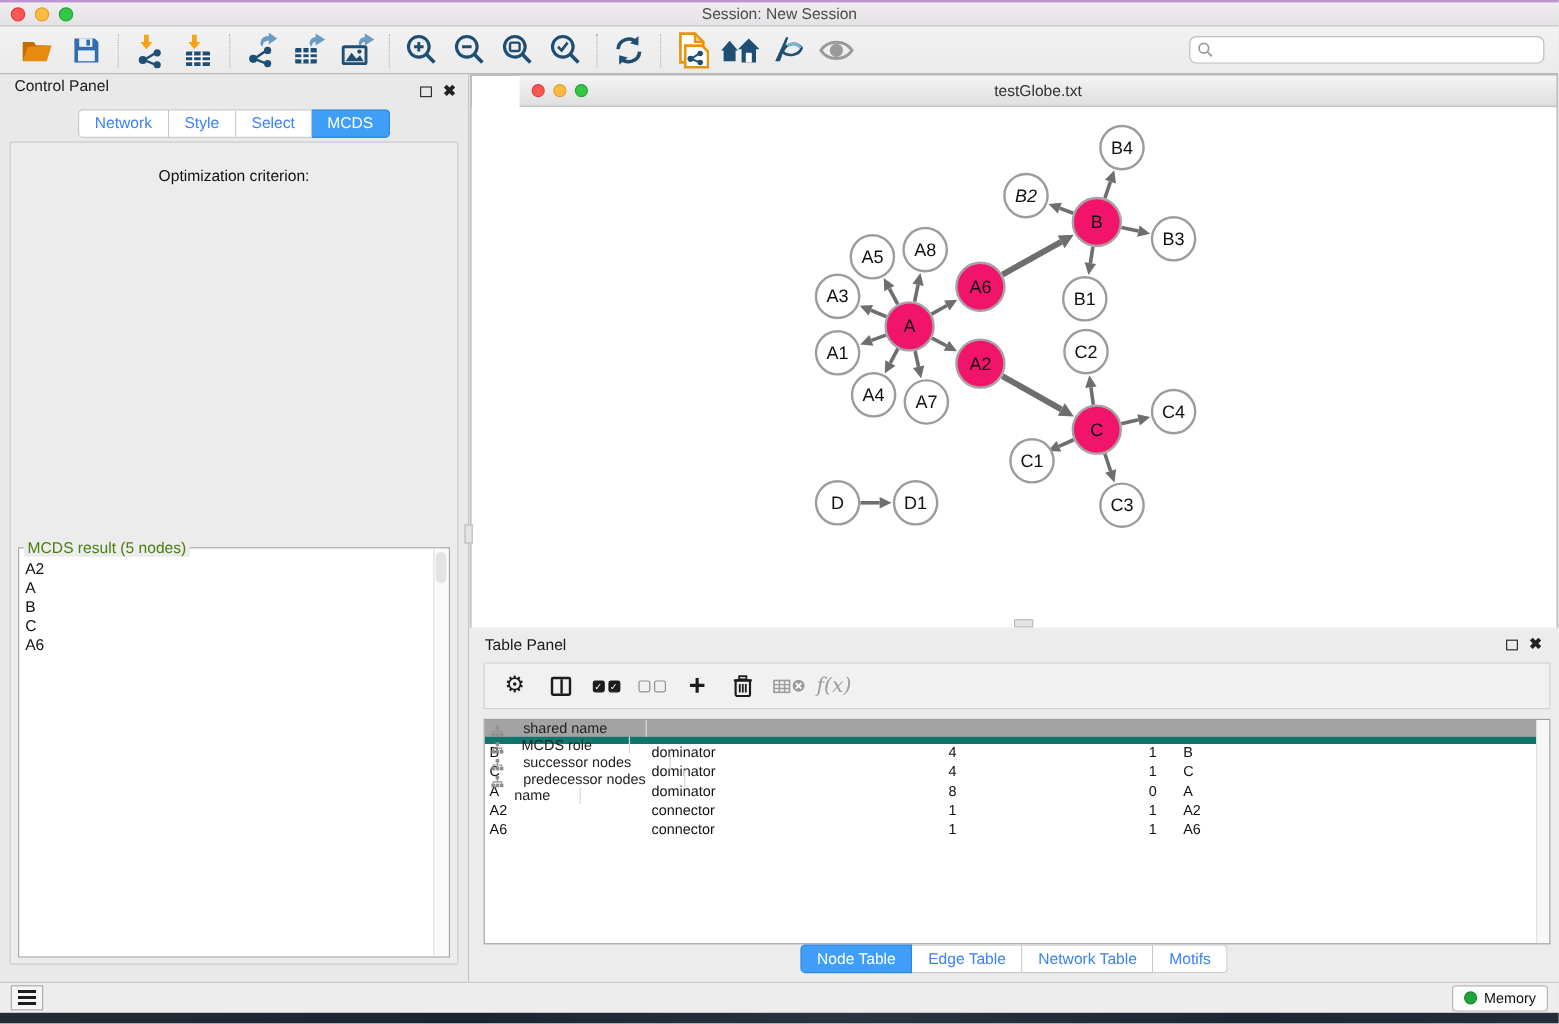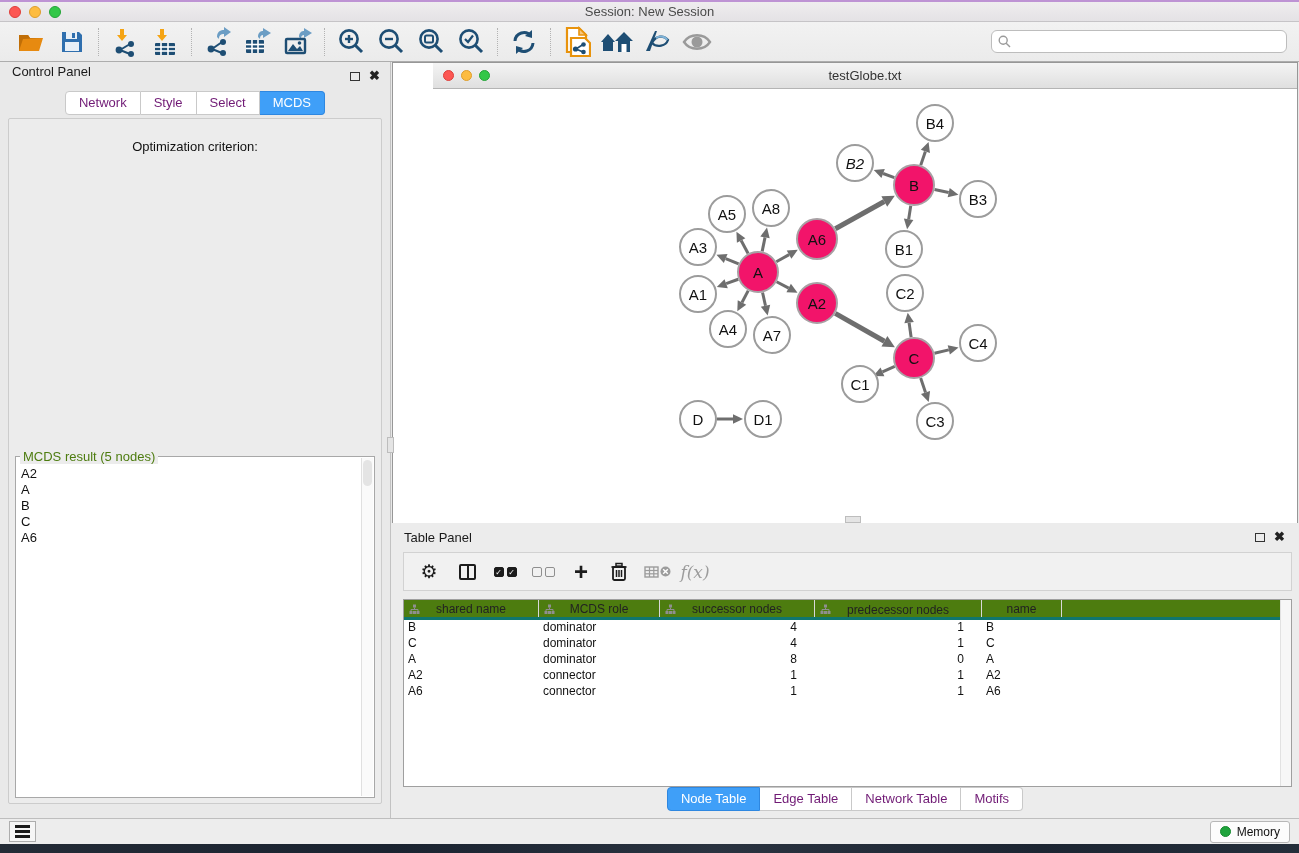--- a/index.html
+++ b/index.html
@@ -27,21 +27,21 @@
   
   .content { flex:1 1 auto; display:flex; min-height:0; }
 
   
   .control-panel { width:391px; flex:0 0 auto; background:#E9E9E9; border-right:1px solid #C2C2C2; position:relative; }
   .cp-header { height:26px; display:flex; padding:2px 10px 0 12px; font-size:13px; color:#1A1A1A; }
   .panel-icons { margin-left:auto; display:flex; gap:9px; align-items:center; }
   .float-glyph { width:10px; height:9px; border:1.5px solid #333; display:inline-block; }
   .close-glyph { font-size:13px; font-weight:bold; color:#222; line-height:10px; }
   .cp-tabs { display:flex; justify-content:center; margin-top:3px; }
-  .seg-tab { background:#FFF; border:1px solid #C9C9C9; border-left-width:0; padding:3px 13px 4px; font-size:13px; color:#701a75; }
+  .seg-tab { background:#FFF; border:1px solid #C9C9C9; border-left-width:0; padding:3px 13px 4px; font-size:13px; color:#3b82f6; }
   .seg-tab:first-child { border-left-width:1px; border-radius:4px 0 0 4px; }
   .seg-tab:last-child { border-radius:0 4px 4px 0; }
   .seg-tab.active { background:#3F9FF8; border-color:#2E87E0; color:#fff; }
   .cp-box { position:absolute; left:8px; right:8px; top:56px; bottom:14px; background:#ECECEC; border:1px solid #CCCCCC; border-radius:2px; }
   .opt-label { text-align:center; margin-top:20px; font-size:13px; color:#111; }
   .combo { width:310px; height:24px; margin:9px auto 0; background:#fff; border:1px solid #B5B5B5; border-radius:4px; display:flex; align-items:center; overflow:hidden; }
   .combo-value { flex:1; font-size:13px; color:#111; padding-left:8px; white-space:nowrap; }
   .combo-stepper { width:19px; height:100%; background:linear-gradient(#6FB1F9,#2D7FE8); display:flex; flex-direction:column; align-items:center; justify-content:center; color:#fff; font-size:7px; line-height:6px; border-left:1px solid #9BC5F5; }
   .cp-buttons { display:flex; justify-content:center; gap:13px; margin-top:11px; }
   .btn { height:24px; padding:0 15px; background:#FFF; border:1px solid #BABABA; border-radius:4px; font-size:13px; color:#111; display:flex; align-items:center; }
@@ -79,21 +79,21 @@
   .cols-glyph { width:17px; height:16px; border:2px solid #1C1C1C; border-radius:2px; position:relative; }
   .cols-glyph::after { content:""; position:absolute; left:6px; top:0; bottom:0; width:2px; background:#1C1C1C; }
   .checkpair { display:flex; gap:3px; }
   .cbx { width:10px; height:10px; border:1.5px solid #1C1C1C; border-radius:2px; }
   .cbx.checked { background:#1C1C1C; color:#fff; font-size:8px; line-height:10px; text-align:center; }
   .cbx.empty { border-color:#8F8F8F; }
   .plus-glyph { font-size:24px; font-weight:bold; color:#1C1C1C; line-height:20px; }
   .fx-glyph { font-family:"DejaVu Serif", serif; font-style:italic; font-size:17px; color:#9C9C9C; }
   .tbl-x { display:flex; align-items:center; gap:1px; }
   .tp-table { margin:8px 7px 0 12px; height:188px; background:#FFF; border:1px solid #9F9F9F; position:relative; overflow:hidden; }
-  .thead { display:flex; height:20px; background:#4d7c0f; border-bottom:3px solid #0f766e; }
+  .thead { display:flex; height:20px; background:#a3a3a3; border-bottom:6px solid #0f766e;flex-direction:column; }
   .th { position:relative; border-right:1px solid #D8D8D8; font-size:12px; color:#222; display:flex; align-items:center; justify-content:center; }
   .th .colicon { position:absolute; left:5px; top:4px; }
   .trow { display:flex; height:16px; font-size:12px; color:#111; }
   .td { padding:0 4px; overflow:hidden; white-space:nowrap; }
   .td.num { text-align:right; padding-right:18px; }
   .tbl-scroll { position:absolute; top:0; bottom:0; right:0; width:11px; background:#F7F7F7; border-left:1px solid #E2E2E2; }
   .tp-tabs { position:absolute; bottom:7px; left:0; right:0; display:flex; justify-content:center; }
 
   
   .statusbar { height:26px; background:#EDEDED; border-top:1px solid #BEBEBE; display:flex; align-items:center; padding:0 9px; flex:0 0 auto; }

